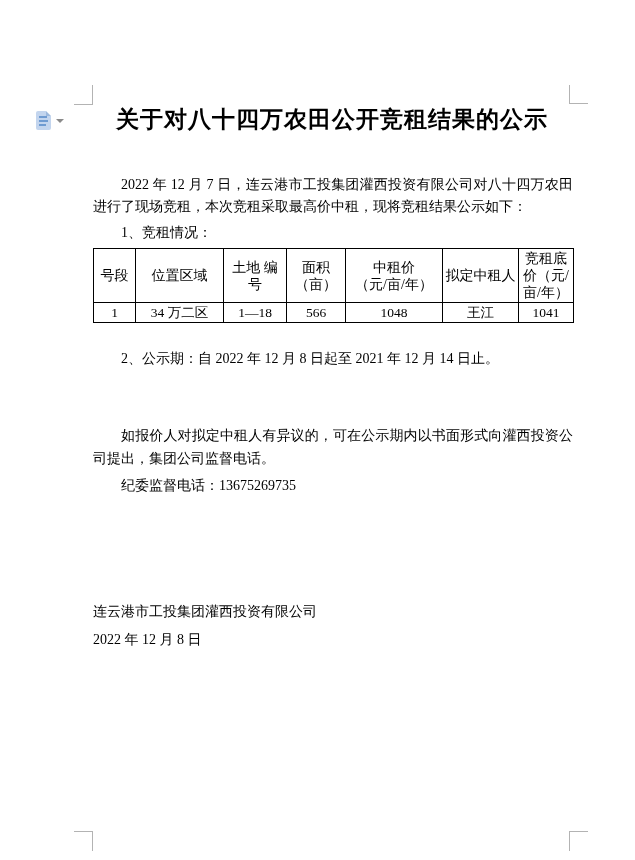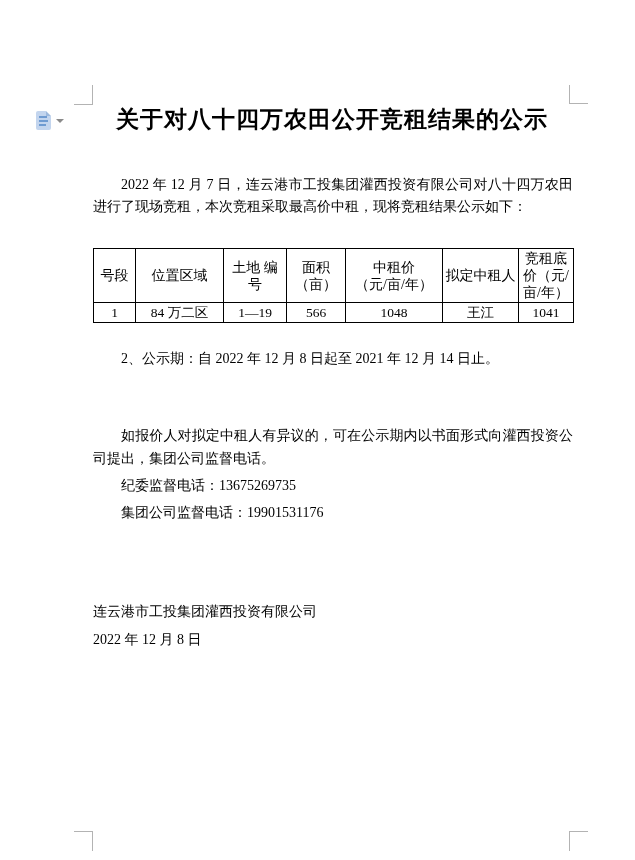--- a/index.html
+++ b/index.html
@@ -82,20 +82,21 @@
       <div class="ln ln1"></div>
       <div class="ln ln2"></div>
       <div class="ln ln3"></div>
     </div>
     <div class="caret"></div>
   </div>
 
   <div class="doc-title">关于对八十四万农田公开竞租结果的公示</div>
 
   <div class="para indent p-intro">2022 年 12 月 7 日，连云港市工投集团灌西投资有限公司对八十四万农田进行了现场竞租，本次竞租采取最高价中租，现将竞租结果公示如下：</div>
+  <div class="para indent p-sec1">1、竞租情况：</div>
 
   <div class="tbl-wrap">
     <table>
       <colgroup>
         <col class="c0">
           <col class="c1">
           <col class="c2">
           <col class="c3">
         <col class="c4">
           <col class="c5">
@@ -113,32 +114,31 @@
 （元/亩/年）</th>
           <th>拟定中租人</th>
           <th>竞租底
 价（元/
 亩/年）</th>
         </tr>
       </thead>
       <tbody>
         <tr>
           <td>1</td>
-          <td>84 万二区</td>
-          <td>1—19</td>
+          <td>34 万二区</td>
+          <td>1—18</td>
           <td>566</td>
           <td>1048</td>
           <td>王江</td>
           <td>1041</td>
         </tr>
       </tbody>
     </table>
   </div>
 
   <div class="para indent p-sec2">2、公示期：自 2022 年 12 月 8 日起至 2021 年 12 月 14 日止。</div>
   <div class="para indent p-object">如报价人对拟定中租人有异议的，可在公示期内以书面形式向灌西投资公司提出，集团公司监督电话。</div>
   <div class="para indent p-phone1">纪委监督电话：13675269735</div>
-  <div class="para indent p-phone2">集团公司监督电话：19901531176</div>
 
   <div class="para p-company">连云港市工投集团灌西投资有限公司</div>
   <div class="para p-date">2022 年 12 月 8 日</div>
 
 </div>
 
 </body></html>

